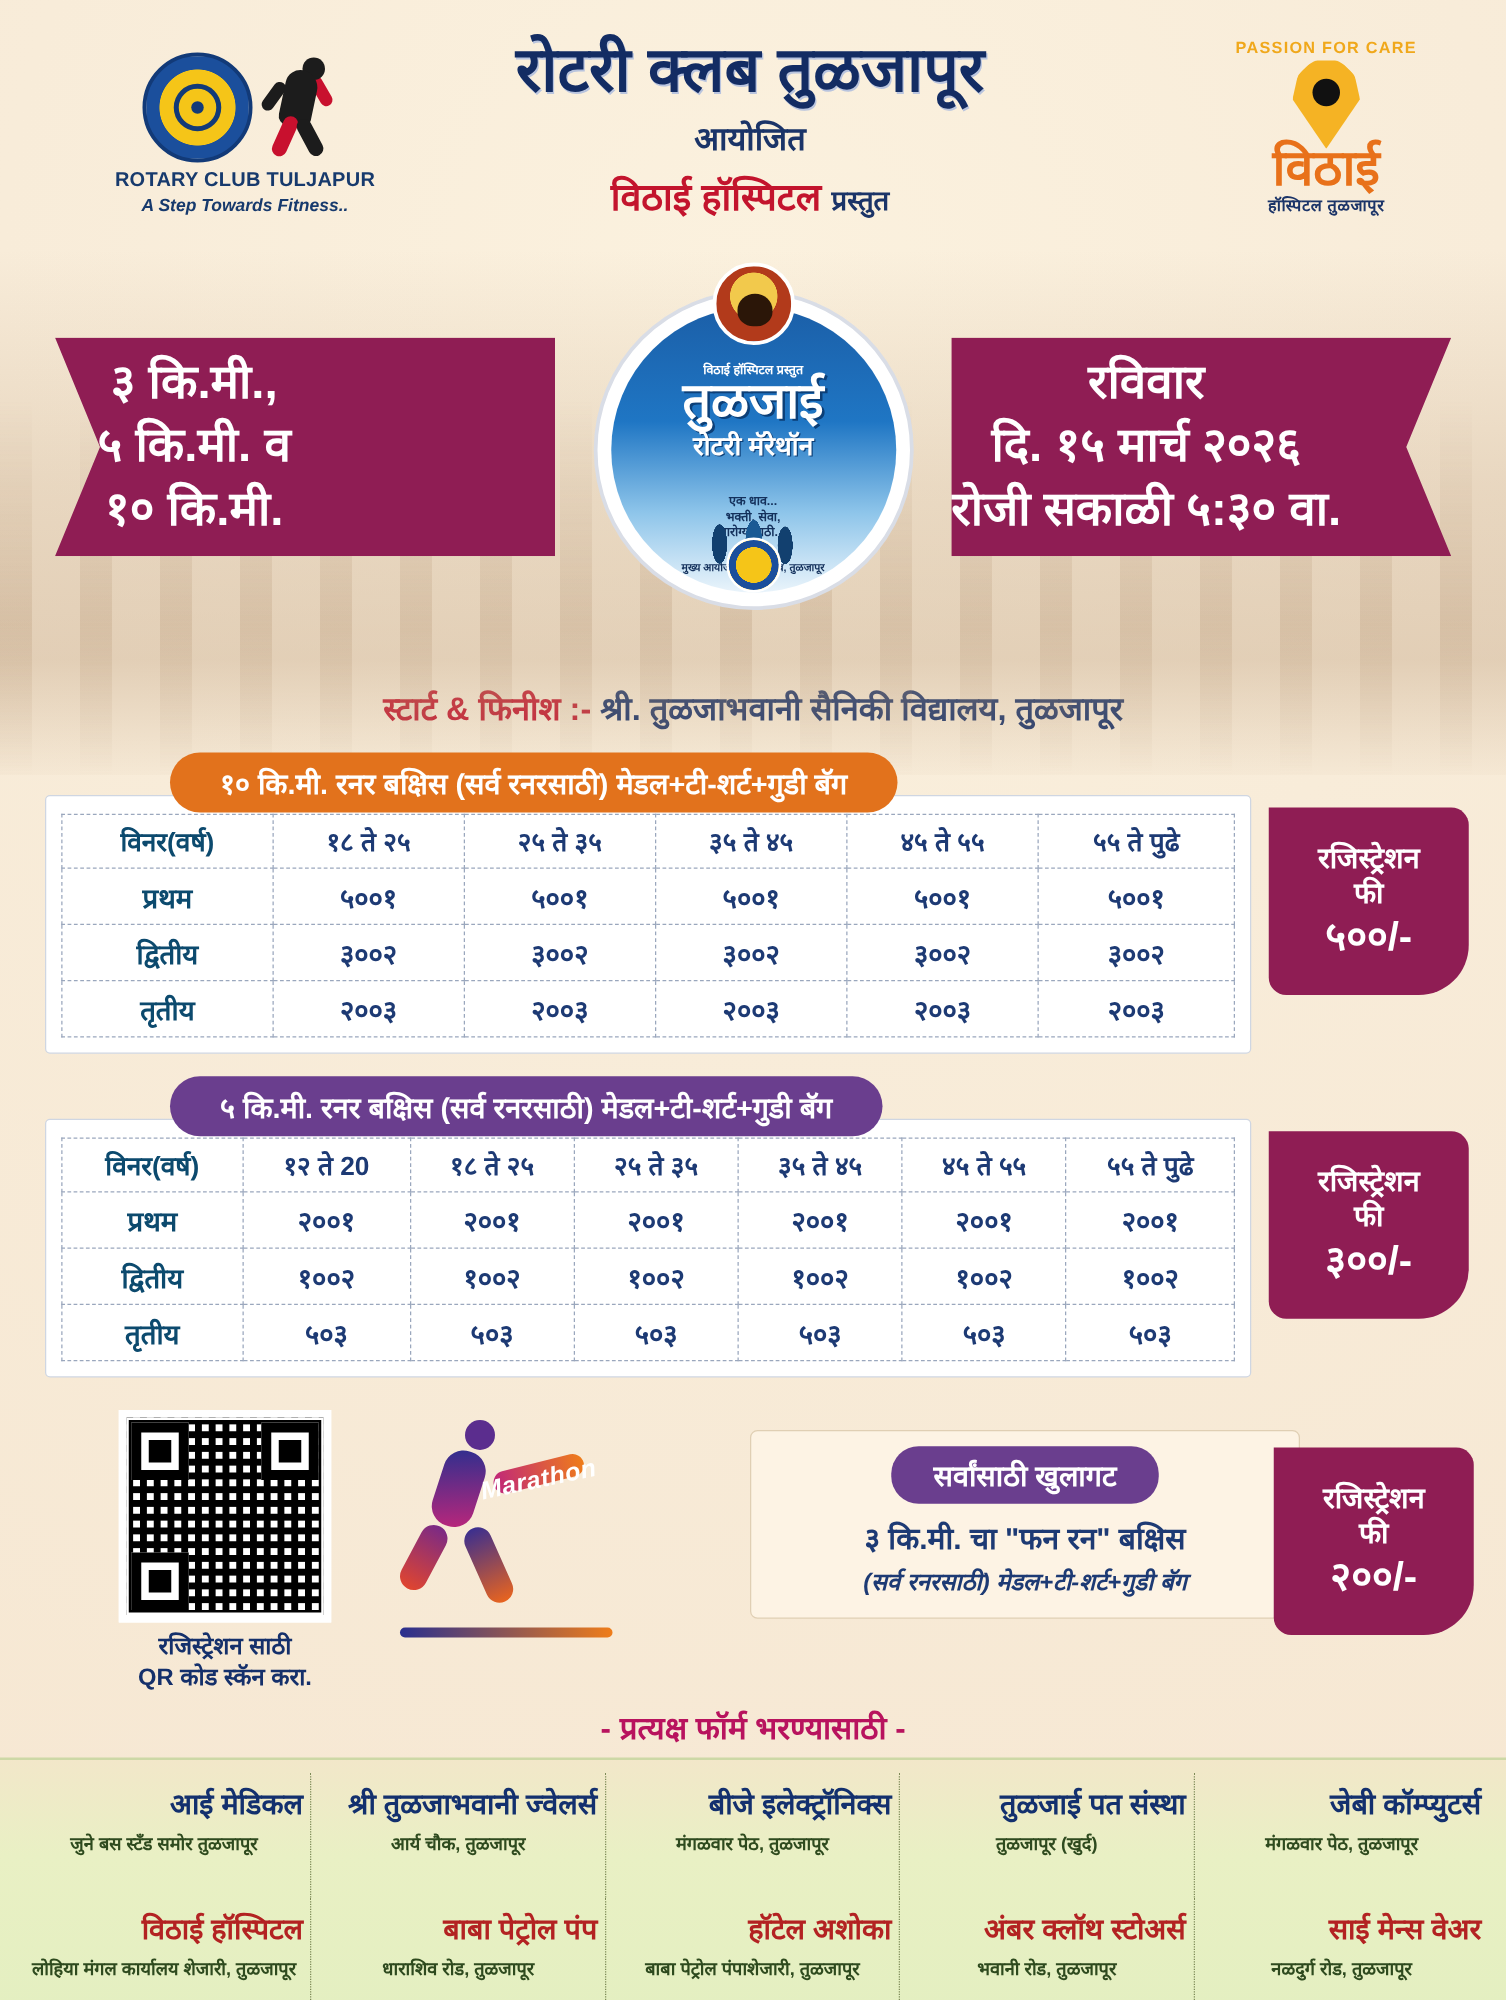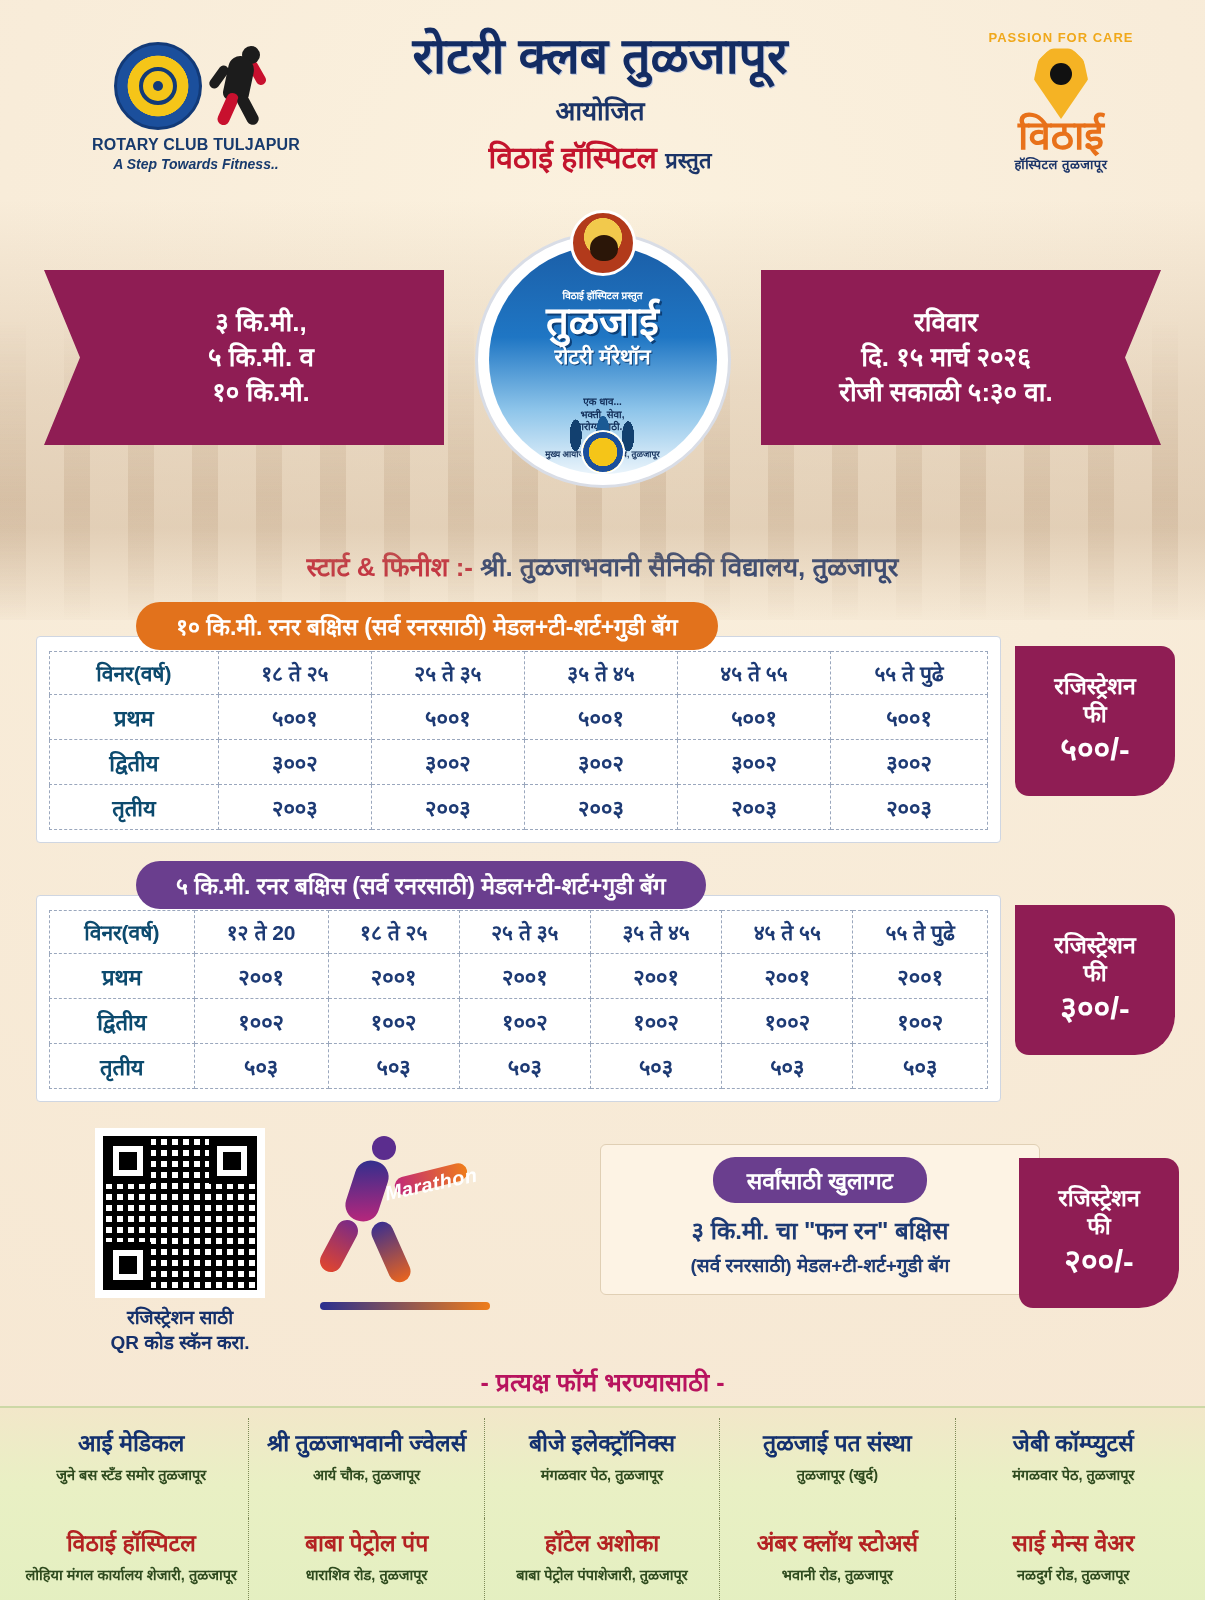--- a/index.html
+++ b/index.html
@@ -85,22 +85,22 @@
     clip-path: polygon(50% 100%, 0% 45%, 8% 18%, 30% 2%, 70% 2%, 92% 18%, 100% 45%);
   }
   .pin::after { content:""; position:absolute; left:16px; top:16px; width:22px; height:22px; border-radius:50%; background:#111; }
   .vithai-word { font-size: 40px; font-weight: bold; color: #e8711a; line-height: 1; margin-top: -4px; }
   .vithai-sub { font-size: 13px; font-weight: bold; color: #1b3468; letter-spacing: .5px;}
 
   
   .mid { position: relative; height: 330px; }
   .ribbon {
     position: absolute; top: 60px; width: 400px; height: 175px;
-    background: #8f1d54; color: #fff; display:flex; align-items:center; justify-content:center;
-    font-size: 26px; font-weight: bold; line-height: 1.35; text-align:center;
+    background: #8f1d54; color: #fff; display:flex; align-items:center; 
+    font-size: 38px; font-weight: bold; line-height: 1.35; text-align:center;
   }
   .ribbon.left { left: 44px; clip-path: polygon(0 0, 100% 0, 100% 100%, 0 100%, 9% 50%); }
   .ribbon.left .inner { padding-left: 34px; }
   .ribbon.right { right: 44px; clip-path: polygon(0 0, 100% 0, 91% 50%, 100% 100%, 0 100%); }
   .ribbon.right .inner { padding-right: 30px; }
   .ribbon .inner { white-space: pre-line; }
 
   .medallion {
     position: absolute; left: 50%; transform: translateX(-50%); top: 0;
     width: 250px; height: 300px;
@@ -207,35 +207,35 @@
   .funrun {
     position: absolute; left: 600px; top: 16px; width: 440px;
     background: #fdf3e4; border: 1px solid #e0cfb4; border-radius: 6px;
     padding: 12px 14px 16px; text-align: center;
   }
   .funrun .pill {
     display:inline-block; background:#6a3e8e; color:#fff; border-radius:22px;
     padding: 7px 34px; font-size: 23px; font-weight:bold;
   }
   .funrun .l2 { margin-top: 10px; font-size: 24px; font-weight: bold; color:#1d3a74; }
-  .funrun .l3 { margin-top: 6px; font-size: 19px; font-weight: bold; color:#1d3a74; }
+  .funrun .l3 { margin-top: 6px; font-size: 19px; font-weight: bold; color:#1d3a74;font-style:italic; }
   .reg-badge.fun { right: 26px; top: 30px; }
 
   
   .footer-title { text-align:center; font-size: 25px; font-weight: bold; color:#b8135e; margin-top: 6px;}
   .footer {
     margin-top: 8px; height: 222px;
     background: linear-gradient(180deg, #f2e7c9 0%, #e9f0c4 35%, #e3efc0 100%);
     border-top: 2px solid #cdd8a6;
     display: grid; grid-template-columns: repeat(5, 1fr); grid-template-rows: 1fr 1fr;
     padding: 10px 14px;
   }
   .fcell { text-align:center; padding: 8px 6px; border-right: 1px dotted #7d8a57; }
   .fcell:nth-child(5n) { border-right: none; }
-  .fname { font-size: 23px; font-weight: bold; color:#13306e; }
+  .fname { font-size: 23px; font-weight: bold; color:#13306e;text-align:right; }
   .fname.red { color:#b32222; }
   .faddr { font-size: 14.5px; font-weight: bold; color:#2e4a1e; margin-top: 6px; }
 </style>
 </head>
 <body>
 
 <div class="poster">
   <div class="silhouette-band"></div>
 
   <div class="header">

